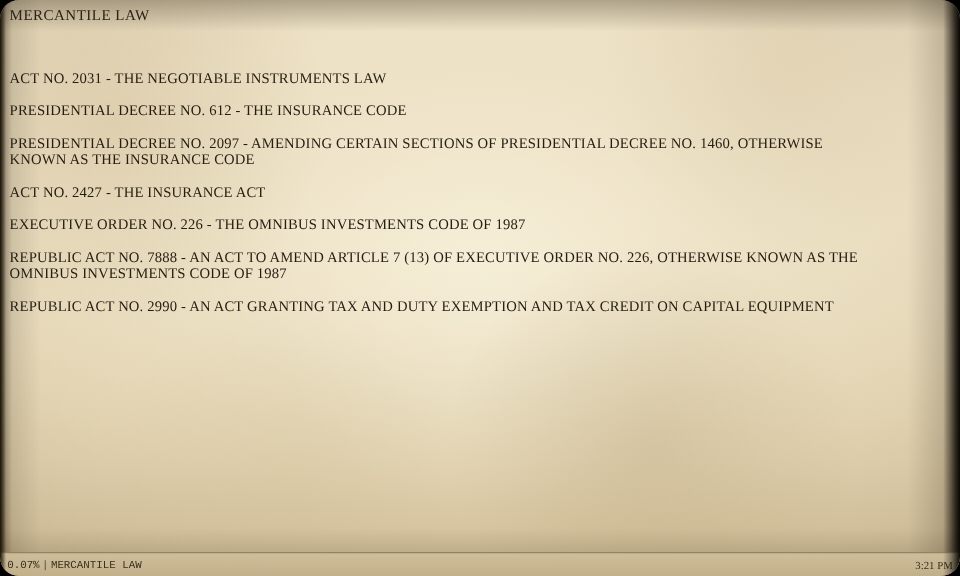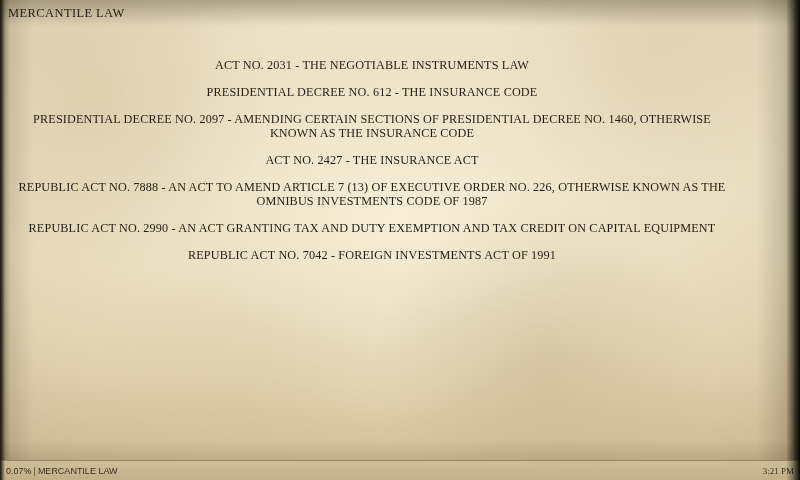--- a/index.html
+++ b/index.html
@@ -15,20 +15,21 @@
   }
   #page {
     position: relative;
     width: 800px;
     height: 480px;
     box-sizing: border-box;
     background:
       radial-gradient(ellipse 120% 90% at 50% 45%, rgba(255,250,230,0.55) 0%, rgba(236,222,190,0.18) 45%, rgba(160,140,105,0.30) 78%, rgba(105,88,62,0.55) 100%),
       linear-gradient(180deg, #efe3c8 0%, #e9dcbf 25%, #e4d6b6 55%, #ddcdaa 80%, #d3c098 100%);
     overflow: hidden;
+    border-radius: 16px;
   }
   
   #page::before {
     content: "";
     position: absolute;
     left: 0; top: 0; right: 0; bottom: 0;
     background:
       radial-gradient(circle at 12% 20%, rgba(190,170,130,0.30) 0%, rgba(190,170,130,0) 22%),
       radial-gradient(circle at 82% 12%, rgba(200,182,145,0.28) 0%, rgba(200,182,145,0) 20%),
       radial-gradient(circle at 68% 78%, rgba(175,155,115,0.28) 0%, rgba(175,155,115,0) 26%),
@@ -67,42 +68,42 @@
     left: 8px;
     top: 58px;
     width: 728px;
   }
   .entry {
     font-size: 12.2px;
     line-height: 14px;
     color: #241d12;
     margin-bottom: 13px;
     letter-spacing: 0.15px;
-    text-align: center;
+    text-align: left;
     font-family: "Liberation Serif", serif;
   }
   .statusbar {
     position: absolute;
     left: 0;
     bottom: 0;
     width: 800px;
     height: 20px;
     z-index: 4;
     background: linear-gradient(180deg, rgba(208,192,156,0.92) 0%, rgba(196,178,140,0.95) 100%);
     border-top: 1px solid rgba(90,75,50,0.45);
     box-sizing: border-box;
     display: flex;
     align-items: center;
     justify-content: space-between;
     padding: 0 6px;
   }
   .status-left {
     font-size: 9px;
     color: #3a301f;
-    font-family: Liberation Sans, sans-serif;
+    font-family: Liberation Mono, monospace;
     white-space: nowrap;
     text-align: center;
   }
   .status-left .sep {
     opacity: 0.8;
     padding: 0 2px;
   }
   .status-right {
     font-size: 9px;
     color: #3a301f;
@@ -136,23 +137,23 @@
 
   <div id="content">
 
     <div class="heading">MERCANTILE LAW</div>
 
     <div class="entries">
       <div class="entry">ACT NO. 2031 - THE NEGOTIABLE INSTRUMENTS LAW</div>
       <div class="entry">PRESIDENTIAL DECREE NO. 612 - THE INSURANCE CODE</div>
       <div class="entry">PRESIDENTIAL DECREE NO. 2097 - AMENDING CERTAIN SECTIONS OF PRESIDENTIAL DECREE NO. 1460, OTHERWISE KNOWN AS THE INSURANCE CODE</div>
       <div class="entry">ACT NO. 2427 - THE INSURANCE ACT</div>
+      <div class="entry">EXECUTIVE ORDER NO. 226 - THE OMNIBUS INVESTMENTS CODE OF 1987</div>
       <div class="entry">REPUBLIC ACT NO. 7888 - AN ACT TO AMEND ARTICLE 7 (13) OF EXECUTIVE ORDER NO. 226, OTHERWISE KNOWN AS THE OMNIBUS INVESTMENTS CODE OF 1987</div>
       <div class="entry">REPUBLIC ACT NO. 2990 - AN ACT GRANTING TAX AND DUTY EXEMPTION AND TAX CREDIT ON CAPITAL EQUIPMENT</div>
-      <div class="entry">REPUBLIC ACT NO. 7042  - FOREIGN INVESTMENTS ACT OF 1991</div>
     </div>
 
   </div>
 
   <div class="statusbar">
     <div class="status-left">
       <span>0.07%</span><span class="sep">|</span><span>MERCANTILE LAW</span>
     </div>
     <div class="status-right">
       <span>3:21 PM</span>

